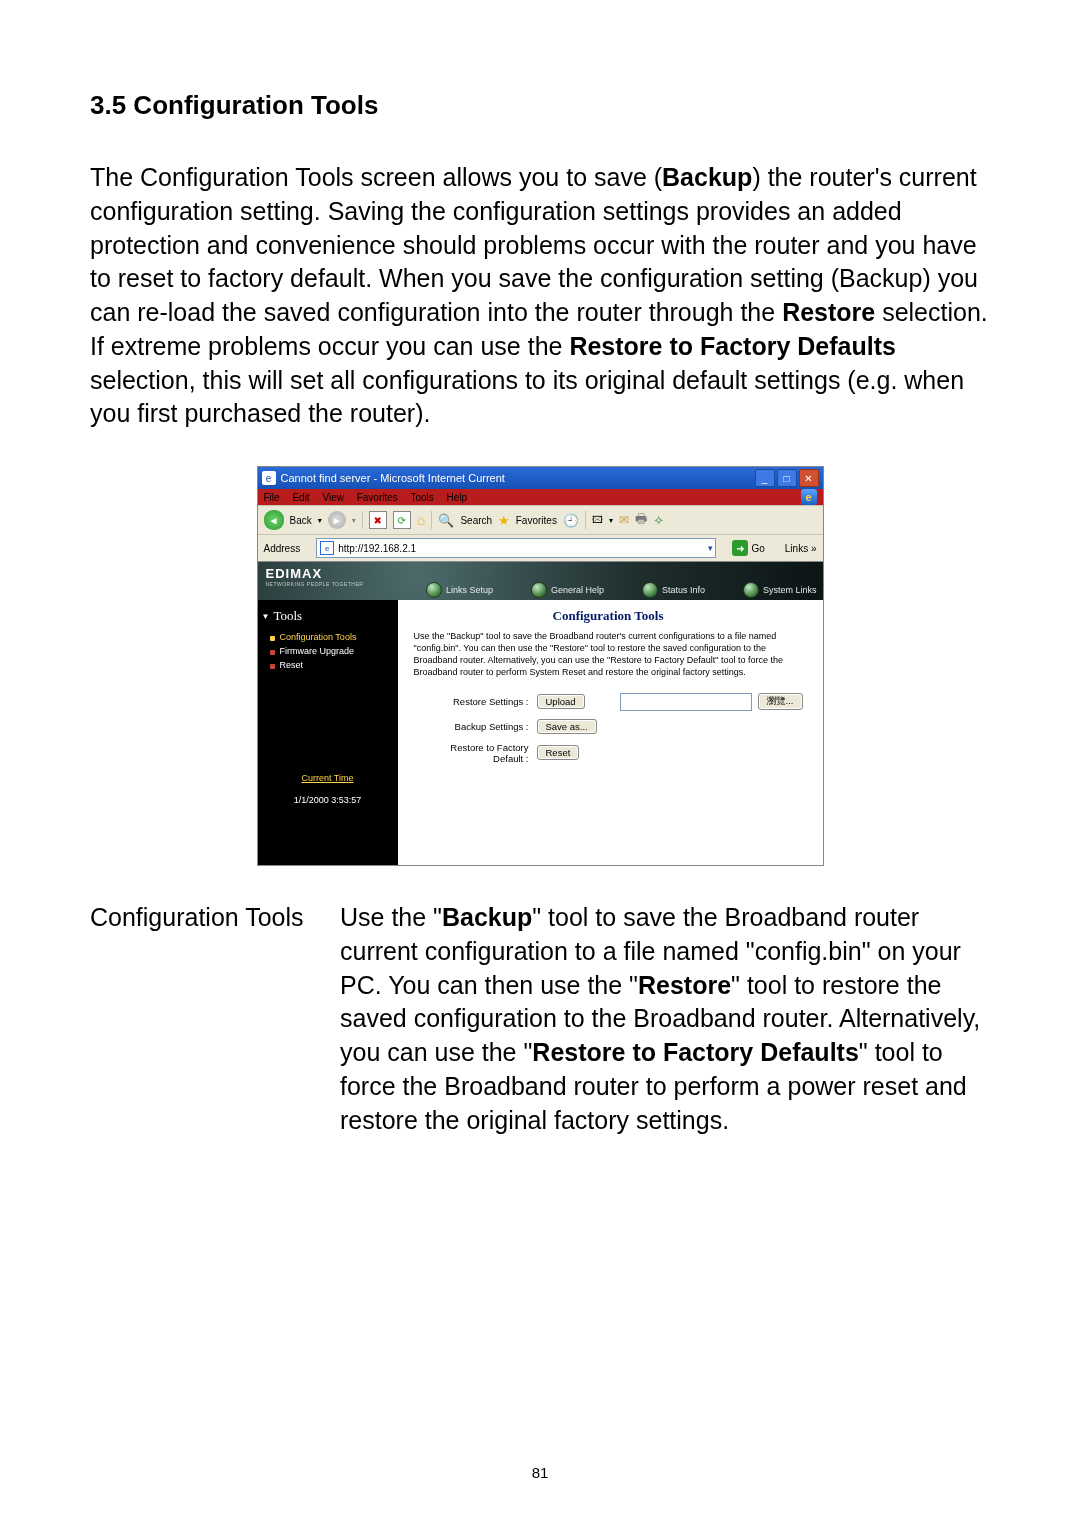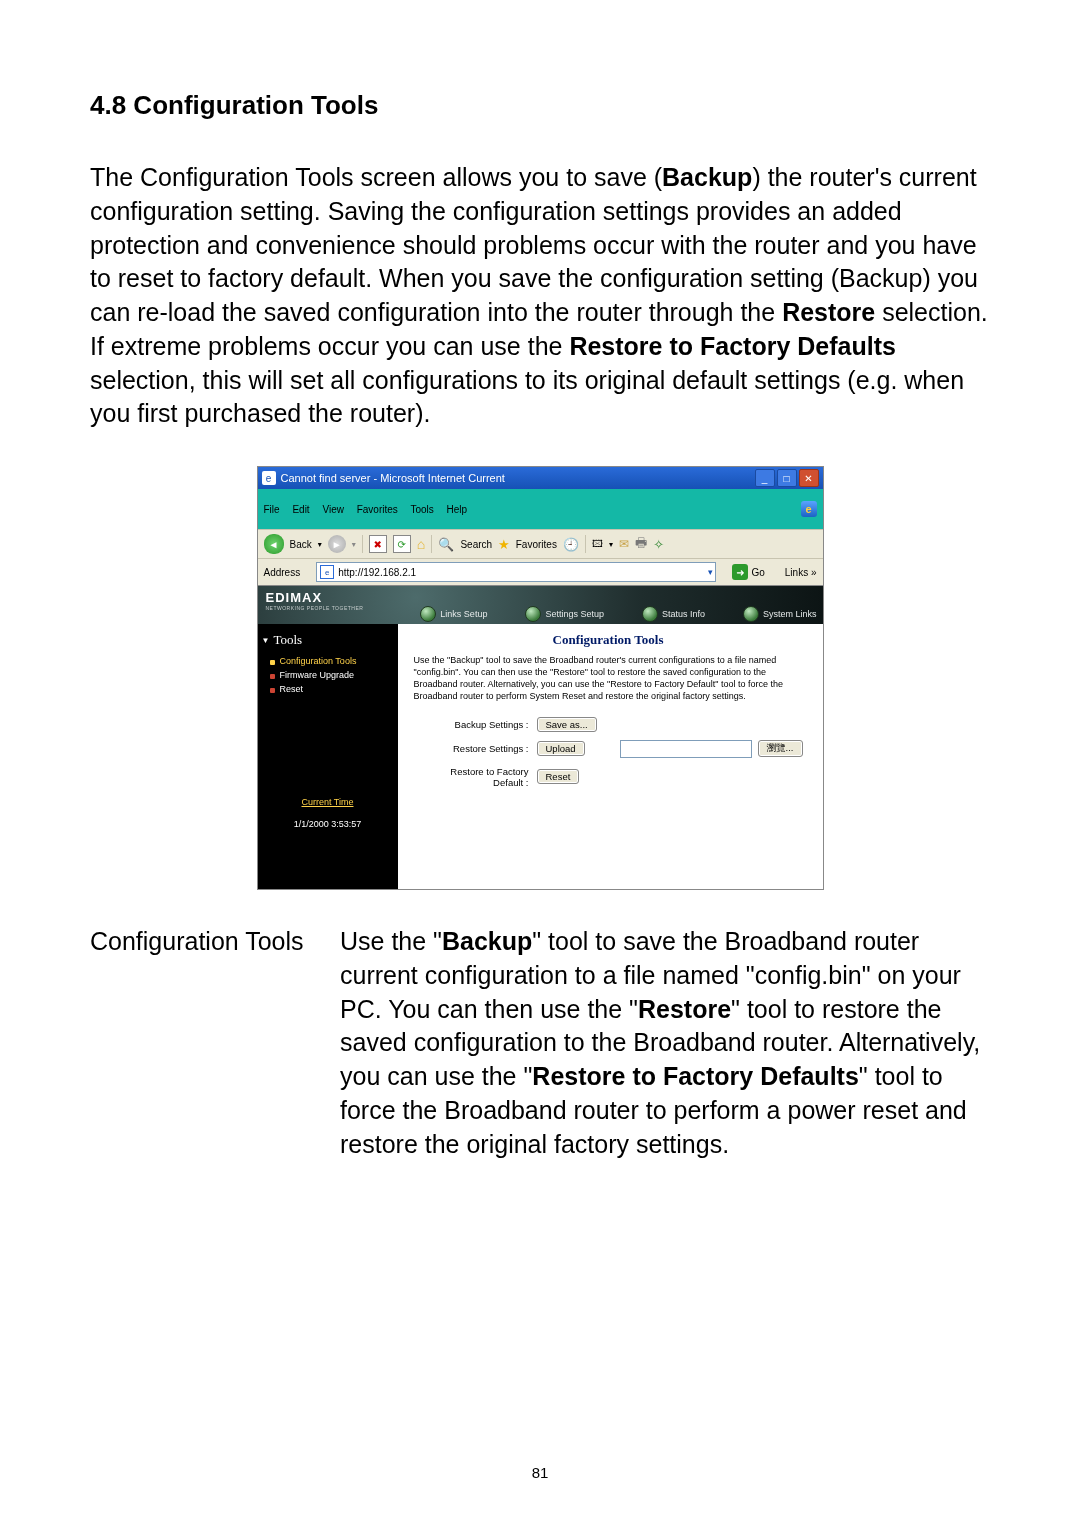--- a/index.html
+++ b/index.html
@@ -35,22 +35,22 @@
   }
   .titlebar .ico{width:14px;height:14px;background:#fff;color:#1651b5;
     display:inline-flex;align-items:center;justify-content:center;
     font-size:10px;margin-right:5px;border-radius:2px;}
   .titlebar .t-cap-btns{margin-left:auto;display:flex;gap:2px;}
   .cap-btn{width:18px;height:16px;background:#3d7ae3;border:1px solid #1a4aa0;
     color:#fff;display:inline-flex;align-items:center;justify-content:center;
     font-size:10px;border-radius:2px;}
   .cap-btn.close{background:#d05030;border-color:#9a3319;}
   .menubar{
-    background:#14b8a6;
-    padding:12px 6px;
+    background:#b91c1c;
+    padding:0 6px;
     font-size:10px;
     border-bottom:1px solid #c8c4b0;
     display:flex;justify-content:space-between;align-items:center;
   }
   .menubar .menus span{margin-right:10px;text-decoration:underline;text-decoration-color:transparent;}
   .ie-logo{width:16px;height:16px;border-radius:3px;background:linear-gradient(#5aa3ff,#1c62c4);
     display:inline-flex;align-items:center;justify-content:center;color:#ffcf3b;font-weight:700;font-size:11px;}
   .toolbar{
     background:#ece9d8;padding:3px 6px;display:flex;align-items:center;gap:6px;
     border-bottom:1px solid #c8c4b0;
@@ -153,21 +153,21 @@
   .params .col1{width:240px;padding-right:10px;}
 
   .pagenum{
     position:absolute;left:0;right:0;bottom:55px;text-align:center;
     font-size:15px;
   }
 </style>
 </head>
 <body>
 
-<h2 class="sec-title">4.8 Configuration Tools</h2>
+<h2 class="sec-title">3.5 Configuration Tools</h2>
 
 <p class="body-text">
   <span>The Configuration Tools screen allows you to save (</span><b>Backup</b><span>) the router's current configuration setting. Saving the configuration settings provides an added protection and convenience should problems occur with the router and you have to reset to factory default. When you save the configuration setting (Backup) you can re-load the saved configuration into the router through the </span><b>Restore</b><span> selection. If extreme problems occur you can use the </span><b>Restore to Factory Defaults</b><span> selection, this will set all configurations to its original default settings (e.g. when you first purchased the router).</span>
 </p>
 
 <div class="shot">
 
   <div class="titlebar">
     <span class="ico">e</span>
     <span>Cannot find server - Microsoft Internet Current</span>
@@ -232,21 +232,21 @@
     <div class="router-banner">
       <div class="logo">EDIMAX</div>
       <div class="logo-sub">NETWORKING PEOPLE TOGETHER</div>
       <div class="banner-nav">
         <span class="nav-item">
             <span class="globe"></span>
             <span>Links Setup</span>
           </span>
         <span class="nav-item">
             <span class="globe"></span>
-            <span>Settings Setup</span>
+            <span>General Help</span>
           </span>
         <span class="nav-item">
             <span class="globe"></span>
             <span>Status Info</span>
           </span>
         <span class="nav-item">
             <span class="globe"></span>
             <span>System Links</span>
           </span>
       </div>
@@ -267,29 +267,29 @@
           <div class="lbl">Current Time</div>
           <div class="val">1/1/2000 3:53:57</div>
         </div>
       </div>
 
       <div class="content">
         <div class="content-title">Configuration Tools</div>
         <div class="content-desc">Use the "Backup" tool to save the Broadband router's current configurations to a file named "config.bin". You can then use the "Restore" tool to restore the saved configuration to the Broadband router. Alternatively, you can use the "Restore to Factory Default" tool to force the Broadband router to perform System Reset and restore the original factory settings.</div>
 
         <div class="form-row">
-          <span class="lbl">Backup Settings :</span>
-          <button class="ie-btn">Save as...</button>
-        </div>
-        <div class="form-row">
           <span class="lbl">Restore Settings :</span>
           <button class="ie-btn">Upload</button>
           <span style="flex:1"></span>
           <span class="browse-field"></span>
           <button class="ie-btn">瀏覽...</button>
+        </div>
+        <div class="form-row">
+          <span class="lbl">Backup Settings :</span>
+          <button class="ie-btn">Save as...</button>
         </div>
         <div class="form-row">
           <span class="lbl">
             <span>Restore to Factory</span><br>
             <span>Default :</span>
           </span>
           <button class="ie-btn">Reset</button>
         </div>
       </div>
     </div>

